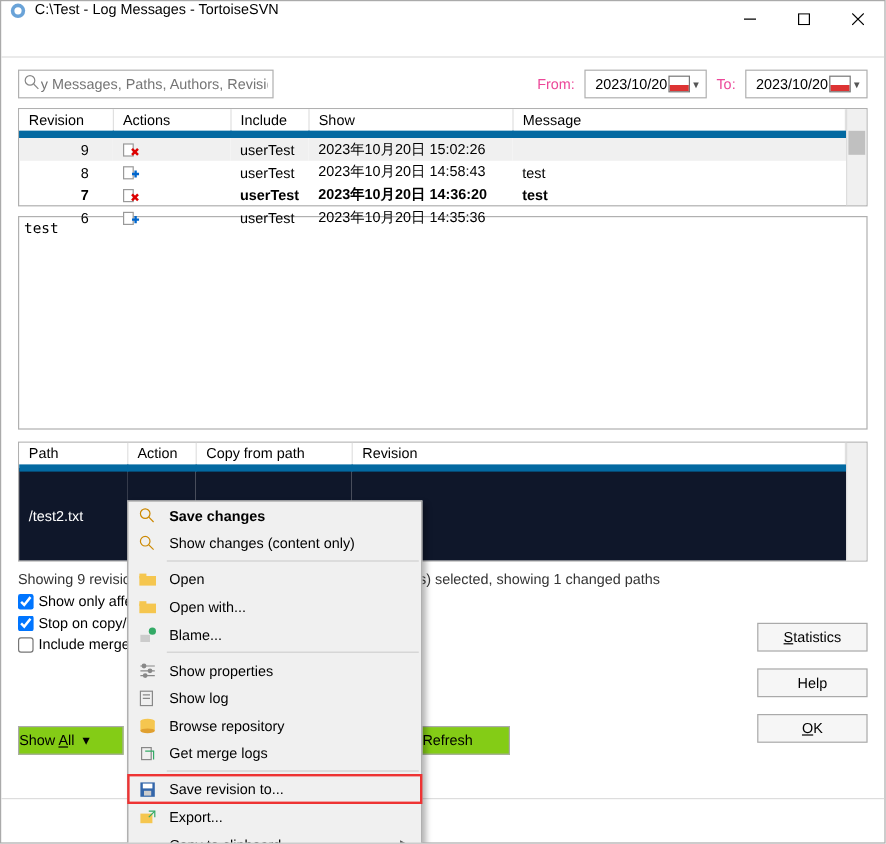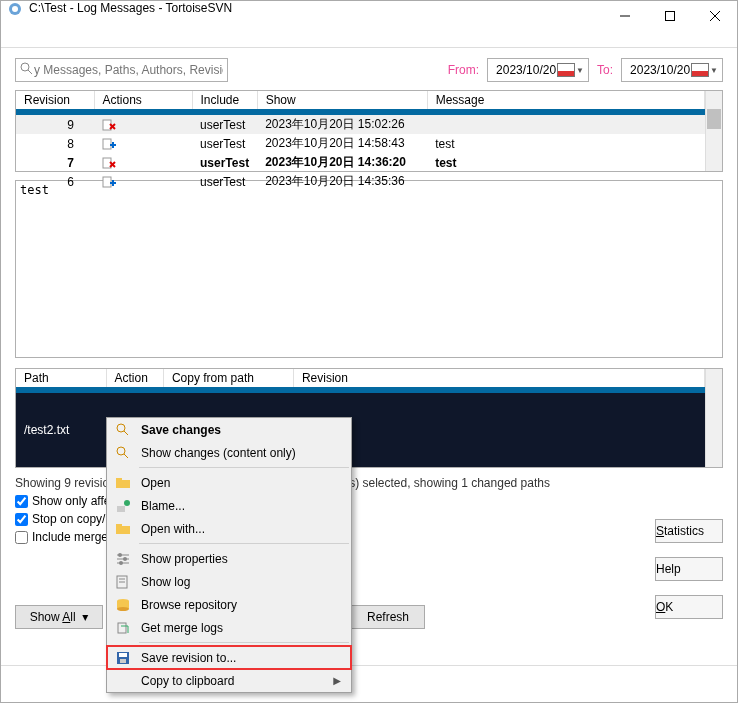--- a/index.html
+++ b/index.html
@@ -47,23 +47,23 @@
 .col-path { width: 90px; }
 .col-action { width: 56px; }
 .col-copy { width: 130px; }
 .filelist .sel td { background: #0f172a; color: #fff; }
 
 
 .status { margin: 8px 14px 4px 14px; color: #333; }
 .checks { margin: 2px 14px; display: flex; flex-direction: column; gap: 4px; position: relative; }
 .checks label { display: flex; align-items: center; gap: 4px; }
 .bottom-btns { position: absolute; right: 14px; top: 518px; display: flex; flex-direction: column; gap: 14px; }
-.winbtn { width: 68px; height: 24px; border: 1px solid #aaa; background: #f6f6f6; line-height: 22px; }
+.winbtn { width: 92px; height: 24px; border: 1px solid #aaa; background: #f6f6f6; text-align: center; line-height: 22px; }
 .winbtn u { text-decoration: underline; }
-.leftbtn { width: 90px; height: 24px; border: 1px solid #aaa; background: #e5e5e5; text-align: center; line-height: 22px; position: absolute; }
+.leftbtn { width: 90px; height: 24px; border: 1px solid #aaa; background: #84cc16; line-height: 22px; position: absolute; }
 .leftbtn.all { left: 14px; top: 604px; width: 88px; }
 .leftbtn.refresh { left: 350px; top: 604px; width: 74px; }
 .hr { height: 1px; background: #ddd; margin-top: 26px; }
 
 
 .ctxmenu { position: absolute; left: 105px; top: 416px; width: 246px; background: #f0f0f0; border: 1px solid #a0a0a0; box-shadow: 3px 3px 5px rgba(0,0,0,0.3); z-index: 50; }
 .ctxmenu .row { display: flex; align-items: center; height: 23px; padding-left: 6px; }
 .ctxmenu .row.sep { height: 1px; background: #d0d0d0; margin: 3px 2px 3px 32px; }
 .ctxmenu .ic { width: 20px; height: 16px; display: flex; align-items: center; justify-content: center; }
 .ctxmenu .txt { margin-left: 8px; flex: 1; }
@@ -260,35 +260,35 @@
     <span class="ic">
         <svg width="14" height="12">
           <rect x="0" y="3" width="14" height="8" fill="#f5c64f"></rect>
           <rect x="0" y="1" width="6" height="4" fill="#f5c64f"></rect>
         </svg>
       </span>
     <span class="txt">Open</span>
   </div>
   <div class="row">
     <span class="ic">
-        <svg width="14" height="14">
-          <circle cx="11" cy="4" r="3" fill="#3a6"></circle>
-          <rect x="1" y="7" width="8" height="6" fill="#ccc"></rect>
-        </svg>
-      </span>
-    <span class="txt">Blame...</span>
-  </div>
-  <div class="row">
-    <span class="ic">
         <svg width="14" height="12">
           <rect x="0" y="3" width="14" height="8" fill="#f5c64f"></rect>
           <rect x="0" y="1" width="6" height="4" fill="#f5c64f"></rect>
         </svg>
       </span>
     <span class="txt">Open with...</span>
+  </div>
+  <div class="row">
+    <span class="ic">
+        <svg width="14" height="14">
+          <circle cx="11" cy="4" r="3" fill="#3a6"></circle>
+          <rect x="1" y="7" width="8" height="6" fill="#ccc"></rect>
+        </svg>
+      </span>
+    <span class="txt">Blame...</span>
   </div>
   <div class="row sep"></div>
   <div class="row">
     <span class="ic">
         <svg width="14" height="14">
           <line x1="1" y1="3" x2="13" y2="3" stroke="#888"></line>
           <line x1="1" y1="7" x2="13" y2="7" stroke="#888"></line>
           <line x1="1" y1="11" x2="13" y2="11" stroke="#888"></line>
           <circle cx="4" cy="3" r="2" fill="#888"></circle>
           <circle cx="9" cy="7" r="2" fill="#888"></circle>
@@ -331,17 +331,27 @@
     <span class="ic">
         <svg width="14" height="14">
           <rect x="1" y="1" width="12" height="12" fill="#36a"></rect>
           <rect x="3" y="2" width="8" height="4" fill="#fff"></rect>
           <rect x="4" y="8" width="6" height="4" fill="#ccc"></rect>
         </svg>
       </span>
     <span class="txt">Save revision to...</span>
   </div>
   <div class="row">
+    <span class="ic">
+        <svg width="14" height="14">
+          <rect x="1" y="4" width="10" height="8" fill="#f5c64f"></rect>
+          <path d="M8 2 L13 2 L13 7" fill="none" stroke="#3a6"></path>
+          <line x1="8" y1="7" x2="13" y2="2" stroke="#3a6"></line>
+        </svg>
+      </span>
+    <span class="txt">Export...</span>
+  </div>
+  <div class="row">
     <span class="ic"></span>
     <span class="txt">Copy to clipboard</span>
     <span class="arrow">▶</span>
   </div>
 </div>
 
 </body></html>

